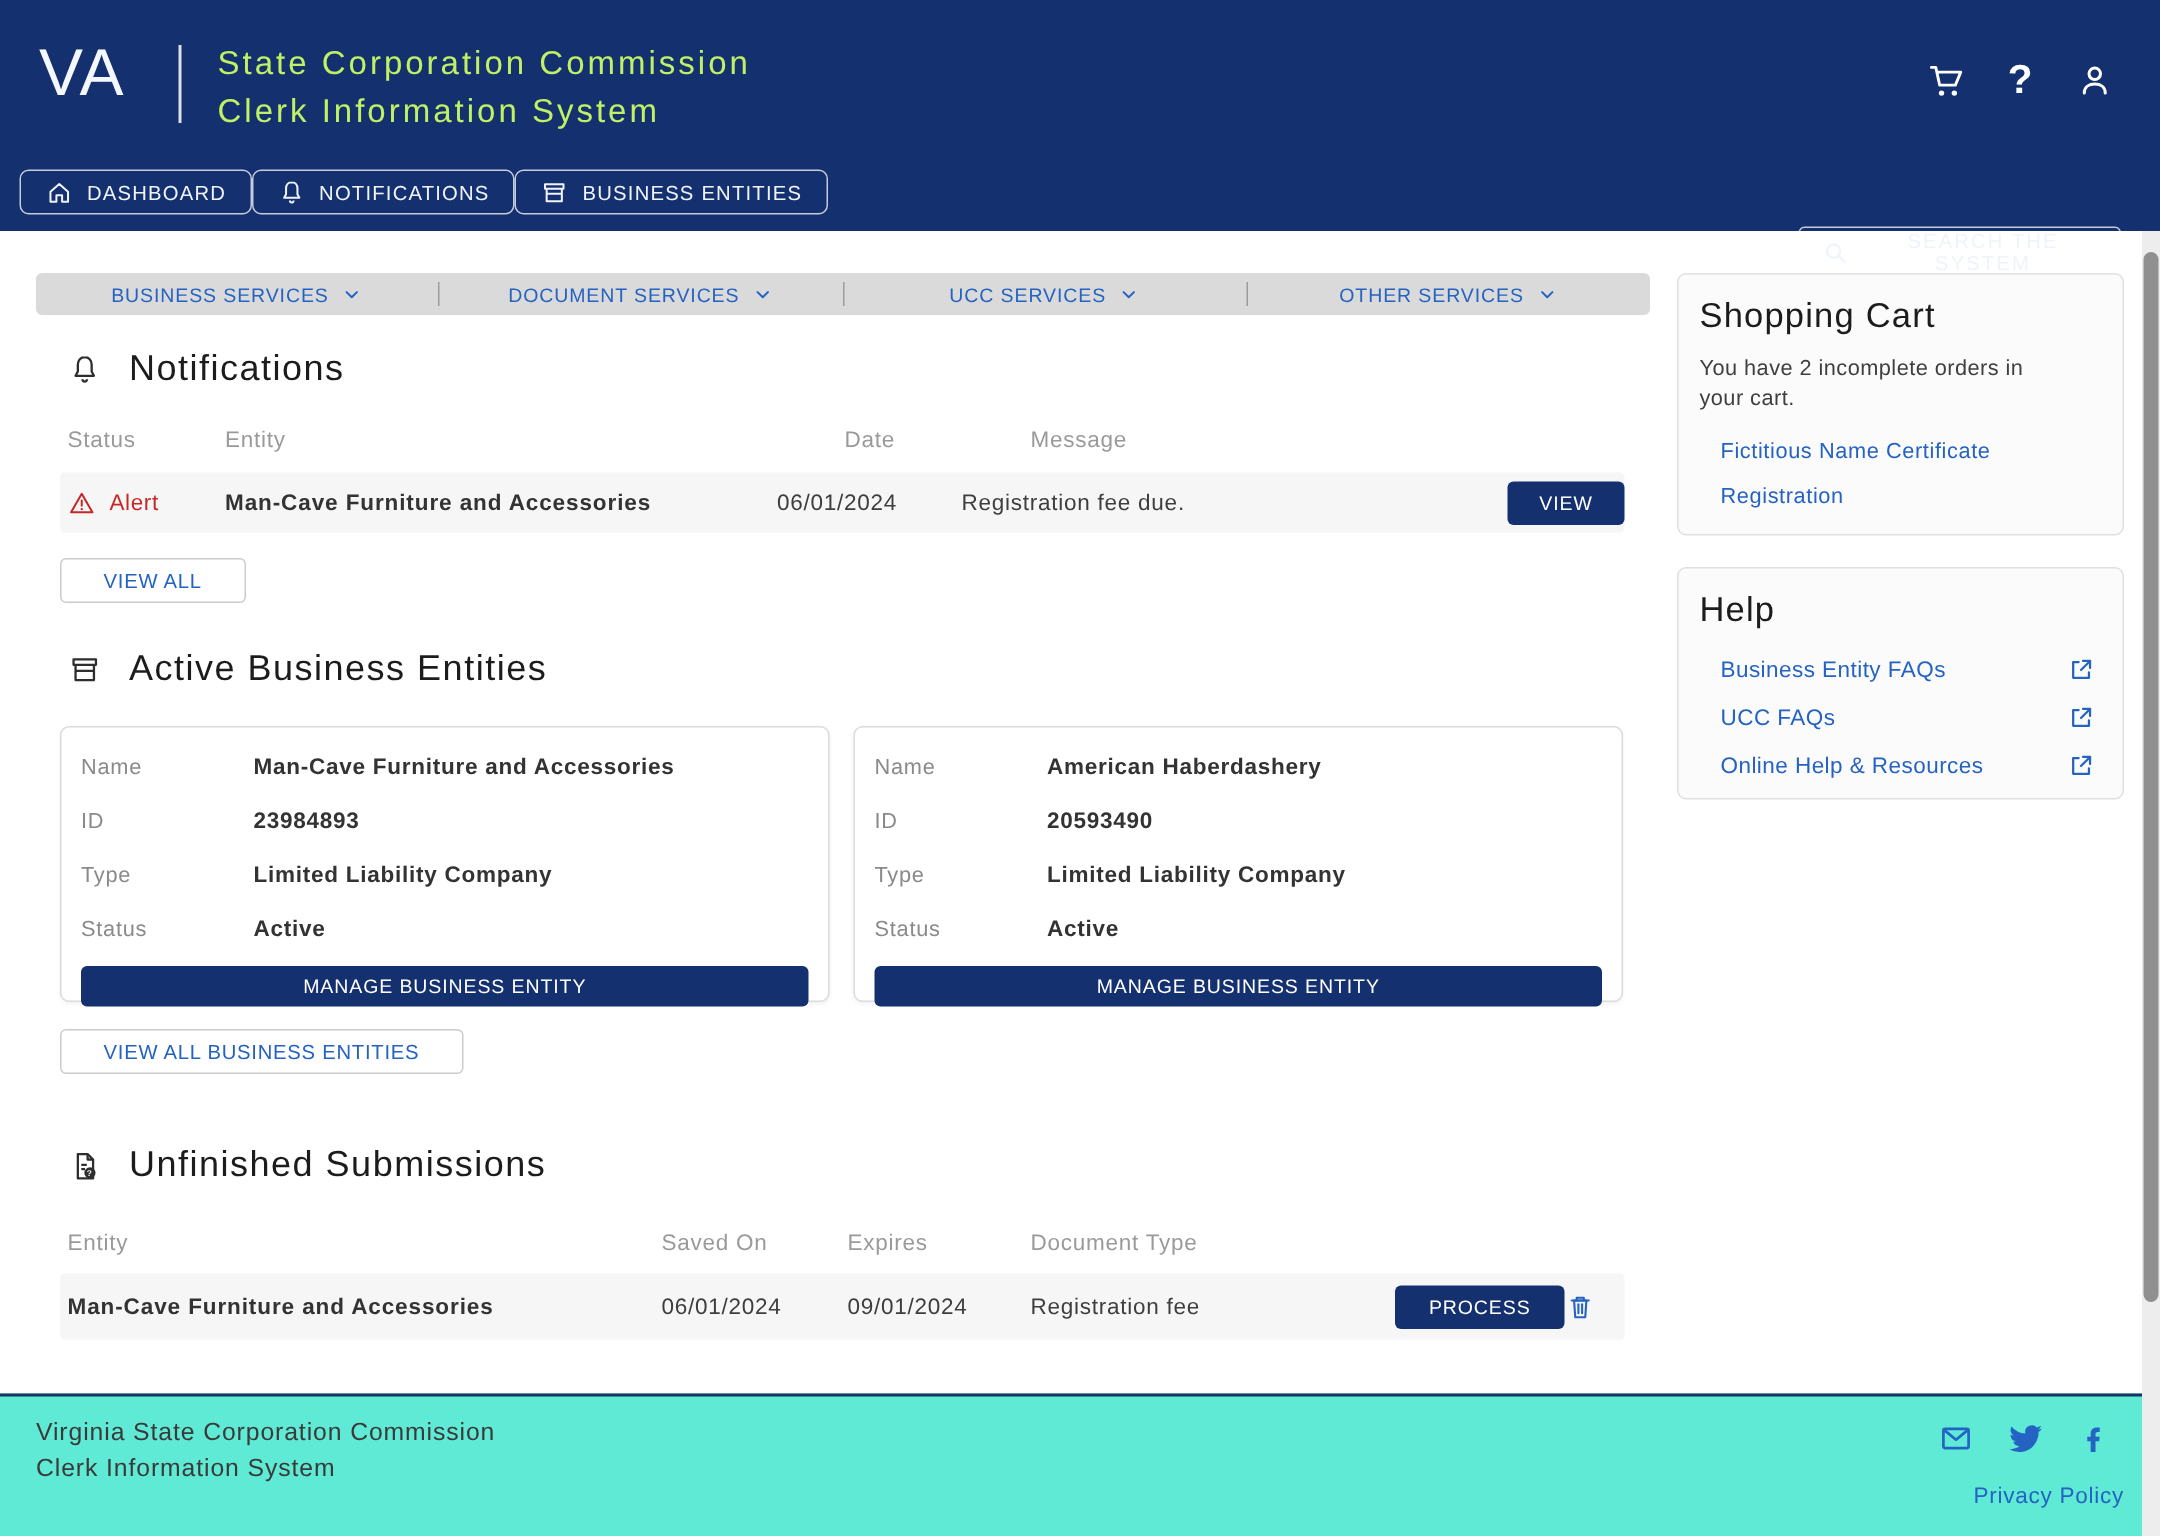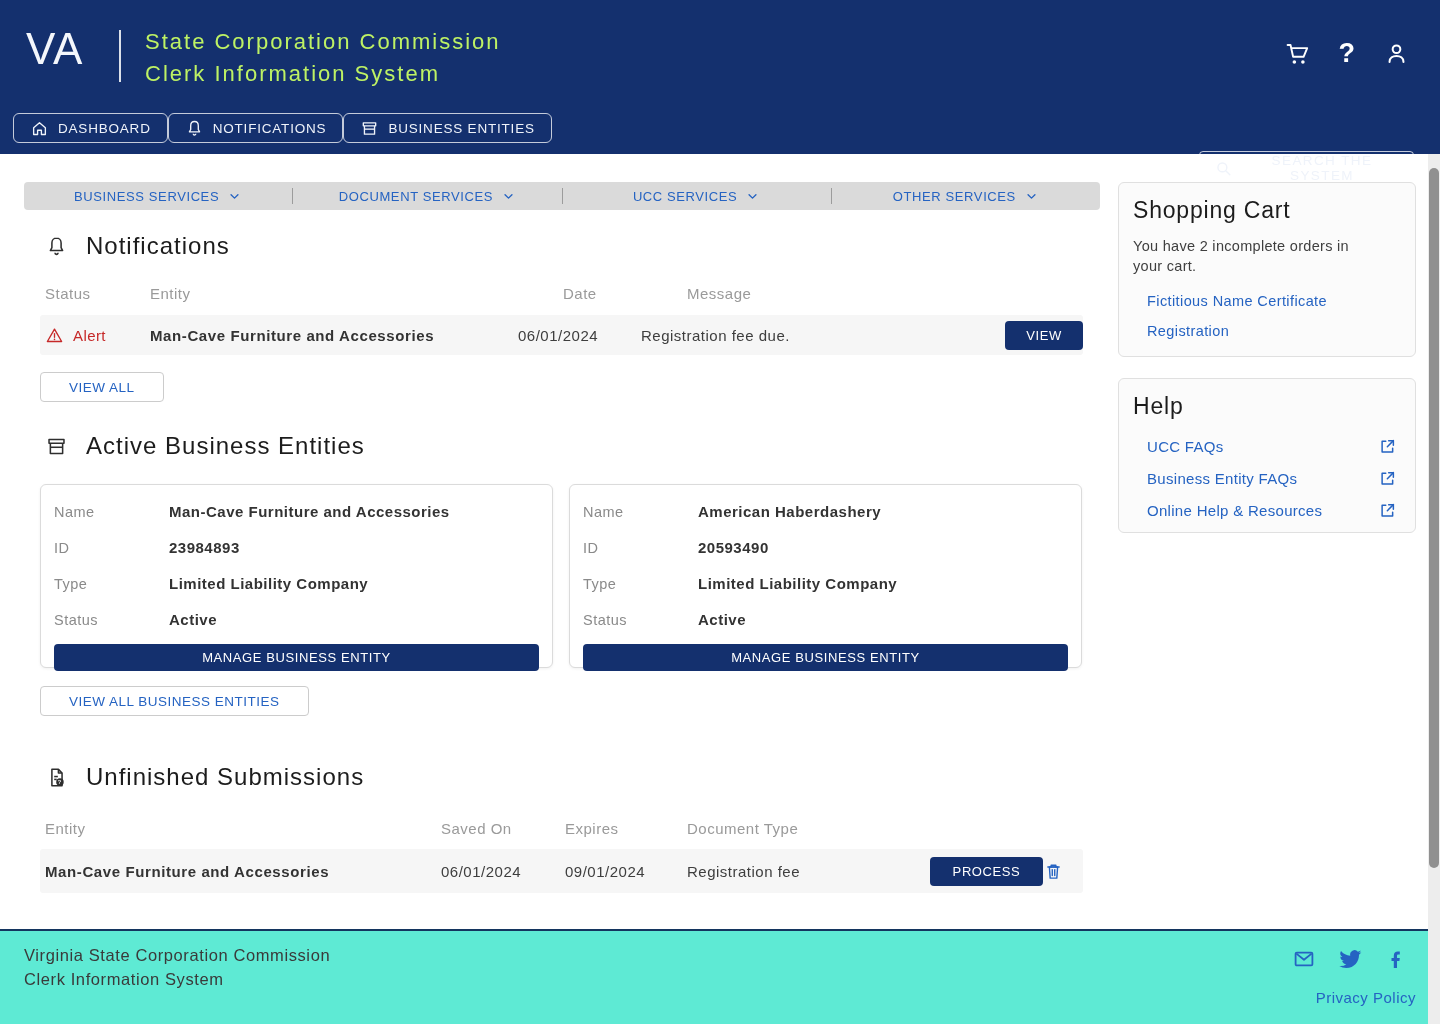--- a/index.html
+++ b/index.html
@@ -326,31 +326,31 @@
   <div class="side-card cart-card">
     <div class="side-title">Shopping Cart</div>
     <div class="cart-msg">You have 2 incomplete orders in your cart.</div>
     <a class="cart-link">Fictitious Name Certificate Registration</a>
   </div>
 
   <div class="side-card help-card">
     <div class="side-title">Help</div>
     <div class="help-links">
       <div class="help-link-row">
-        <a class="help-link">UCC FAQs</a>
+        <a class="help-link">Business Entity FAQs</a>
         <span class="ext-icon">
           <svg viewBox="0 0 24 24" fill="none" stroke="currentColor" stroke-width="1.9" stroke-linecap="round" stroke-linejoin="round">
             <path d="M9.8 5.5 H5.2 V18.8 H18.5 V14.2"></path>
             <path d="M13.5 4.6 H19.4 V10.5"></path>
             <path d="M19.4 4.6 L11.8 12.2"></path>
           </svg>
         </span>
       </div>
       <div class="help-link-row">
-        <a class="help-link">Business Entity FAQs</a>
+        <a class="help-link">UCC FAQs</a>
         <span class="ext-icon">
           <svg viewBox="0 0 24 24" fill="none" stroke="currentColor" stroke-width="1.9" stroke-linecap="round" stroke-linejoin="round">
             <path d="M9.8 5.5 H5.2 V18.8 H18.5 V14.2"></path>
             <path d="M13.5 4.6 H19.4 V10.5"></path>
             <path d="M19.4 4.6 L11.8 12.2"></path>
           </svg>
         </span>
       </div>
       <div class="help-link-row">
         <a class="help-link">Online Help &amp; Resources</a>

